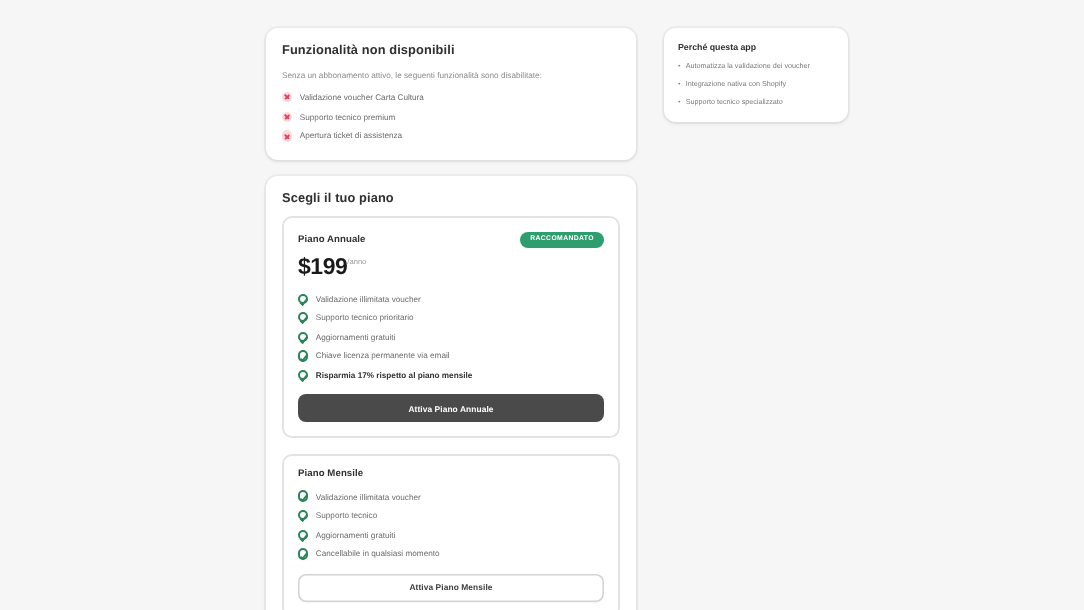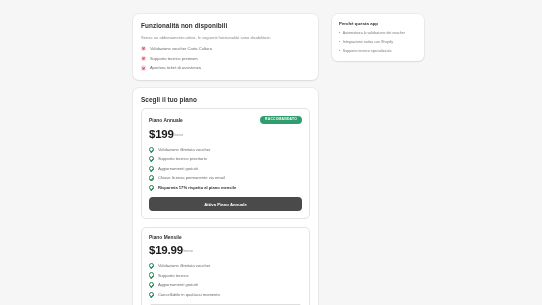--- a/index.html
+++ b/index.html
@@ -154,21 +154,21 @@
     font-weight: bold;
     letter-spacing: 0.06em;
     padding: 2.2px 5px;
     border-radius: 20px;
     line-height: 1;
     white-space: nowrap;
   }
 
   .price-row {
     display: flex;
-    align-items: center;
+    align-items: flex-start;
     gap: 0;
     margin-bottom: 6px;
   }
   .price {
     font-size: 11.5px;
     font-weight: bold;
     letter-spacing: -0.02em;
     color: #1a1a1a;
     line-height: 1;
   }
@@ -291,24 +291,20 @@
             <span class="feature-strong">Risparmia 17% rispetto al piano mensile</span>
           </li>
         </ul>
         <button class="cta cta-primary">Attiva Piano Annuale</button>
       </div>
 
       <div class="plan-box">
         <div class="plan-head">
           <span class="plan-name">Piano Mensile</span>
         </div>
-        <div class="price-row">
-          <span class="price">$19.99</span>
-          <span class="price-period">/mese</span>
-        </div>
         <ul class="feature-list plan-features">
           <li class="feature-item">
             <span class="icon-check"></span>
             <span>Validazione illimitata voucher</span>
           </li>
           <li class="feature-item">
             <span class="icon-check"></span>
             <span>Supporto tecnico</span>
           </li>
           <li class="feature-item">

